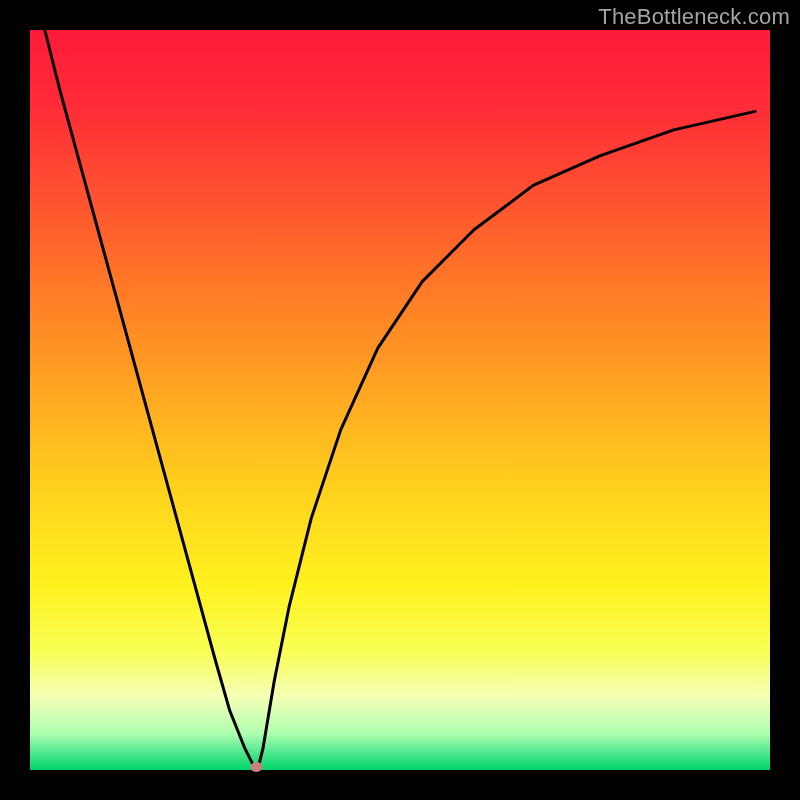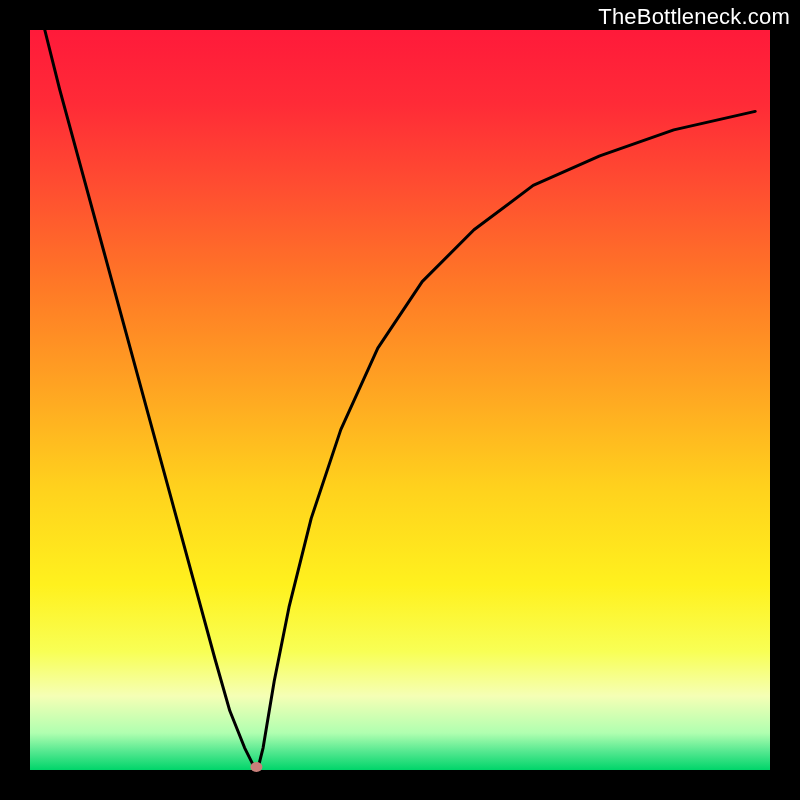--- a/index.html
+++ b/index.html
@@ -14,21 +14,21 @@
   #wrap {
     position: relative;
     width: 800px;
     height: 800px;
     background: #000;
   }
   #watermark {
     position: absolute;
     top: 4px;
     right: 10px;
-    color: #ffffff;
+    color: #a3a3a3;
     font-size: 22px;
     font-weight: 500;
     z-index: 10;
     letter-spacing: 0.2px;
     margin-left: 19px;
   }
   svg {
     display: block;
   }
 </style>

